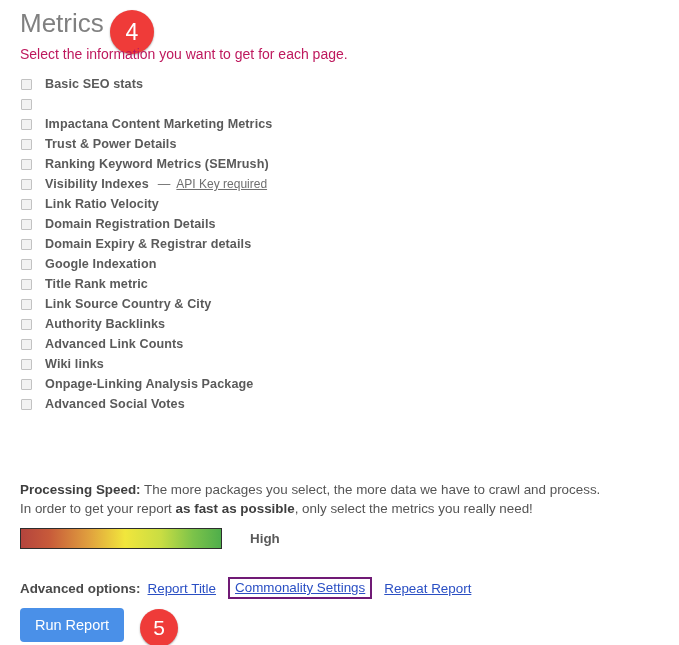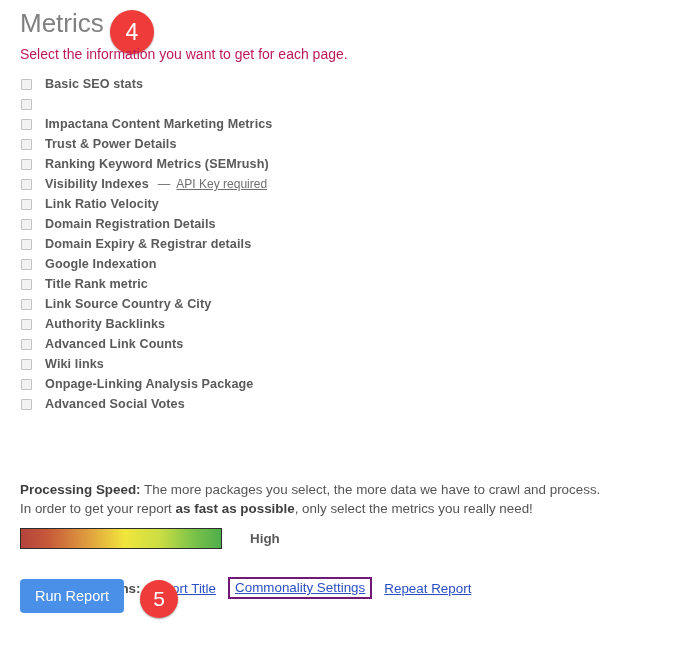--- a/index.html
+++ b/index.html
@@ -181,21 +181,21 @@
     padding: 2px 5px;
     background: #ffffff;
     line-height: 14px;
     display: inline-block;
   }
 
   
   .run-wrap {
     position: absolute;
     left: 20px;
-    top: 579px;
+    top: 608px;
     width: 200px;
     height: 38px;
     padding-left: 41px;
   }
   .run-btn {
     position: absolute;
     left: 0;
     top: 0;
     width: 104px;
     height: 34px;

